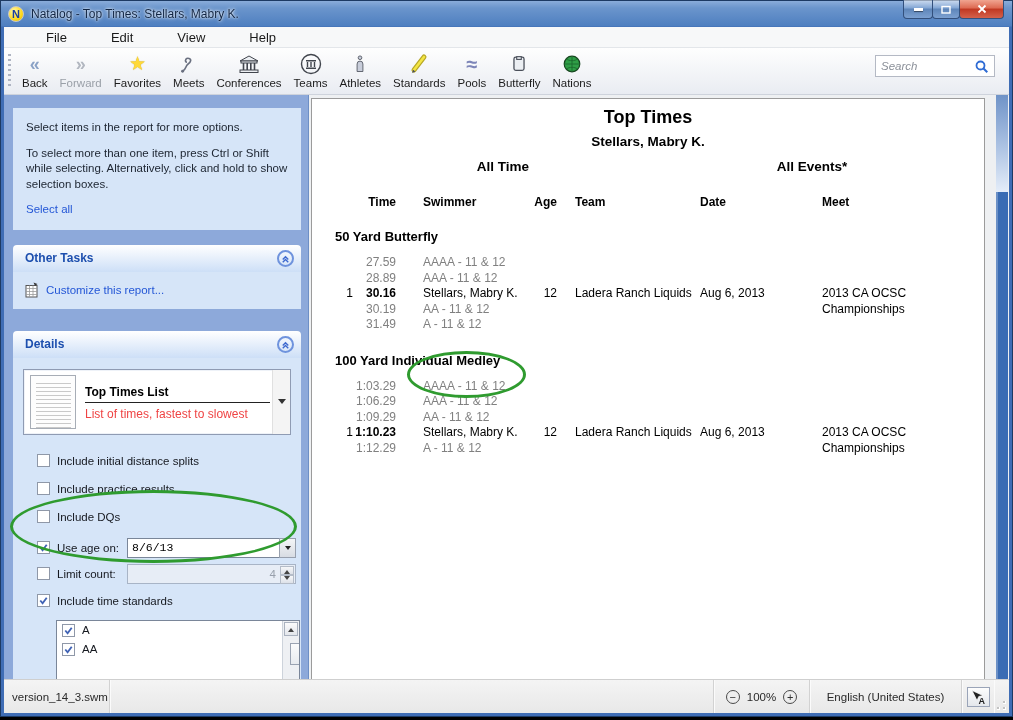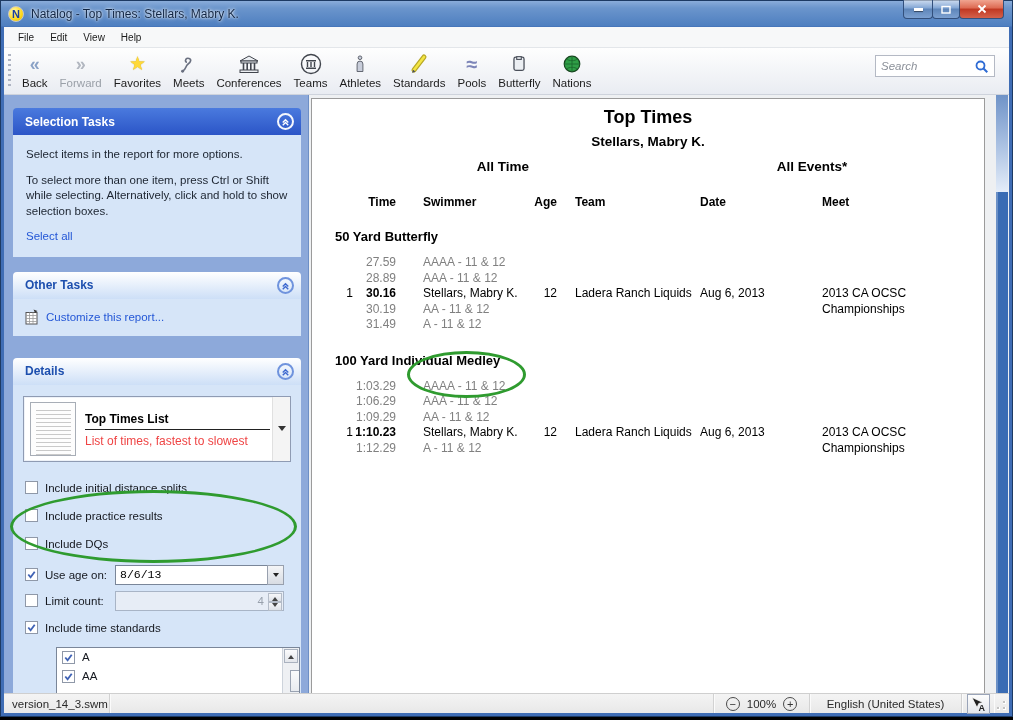--- a/index.html
+++ b/index.html
@@ -15,21 +15,21 @@
   .winbtns { position:absolute; top:0; right:9px; display:flex; }
   .wbtn { height:19px; border:1px solid #33507c; border-top:none; border-radius:0 0 4px 4px; margin-left:-1px;
     background:linear-gradient(180deg,rgba(255,255,255,.55),rgba(255,255,255,.15) 45%,rgba(60,90,130,.25) 50%,rgba(255,255,255,.2));
     display:flex; align-items:center; justify-content:center; }
   .wbtn.min { width:30px; } .wbtn.max { width:28px; }
   .wbtn.close { width:45px; background:linear-gradient(180deg,#f0a490,#dd6951 45%,#c03822 50%,#d4614b); }
   .minbar { width:9px; height:3px; background:#fff; box-shadow:0 1px 1px rgba(0,0,0,.5); }
   
   .chrome { margin:0 4px; height:686px; background:#fff; display:flex; flex-direction:column; }
   .menubar { height:21px; background:#f7f8f9; border-bottom:1px solid #e3e6ea; display:flex; align-items:center; padding-left:6px; }
-  .menuitem { font-size:10px; color:#1a1a1a; padding:2px 8px; }
+  .menuitem { font-size:13px; color:#1a1a1a; padding:2px 8px;margin-left:28px; }
   .toolbar { height:47px; background:linear-gradient(180deg,#fefefe,#e9ecf2); border-bottom:1px solid #ced3dc; position:relative;
     display:flex; align-items:flex-start; padding:3px 0 0 12px; }
   .grip { position:absolute; left:4px; top:6px; bottom:6px; width:3px;
     background:repeating-linear-gradient(180deg,#aeb4c2 0 2px,transparent 2px 5px); }
   .tbtn { display:flex; flex-direction:column; align-items:center; padding:0 6px; }
   .tbtn .ticon { height:25px; display:flex; align-items:center; justify-content:center; }
   .tbtn .tlabel { font-size:11.5px; color:#1c1c1c; line-height:14px; }
   .tbtn.disabled .tlabel { color:#9aa0a8; }
   .glyph-back { font-size:18px; font-weight:bold; color:#8aa2c6; line-height:20px; }
   .glyph-fwd { font-size:18px; font-weight:bold; color:#b2b7c0; line-height:20px; }
@@ -62,21 +62,21 @@
   .reportsel { margin:0 10px; background:#fff; border:1px solid #8f9bb3; height:66px; display:flex; align-items:stretch; box-shadow:inset 0 0 0 1px #eef2f8; }
   .thumb { width:46px; margin:5px 0 5px 6px; border:1px solid #a7adb6; background:#fdfdfd; 
     background-image:repeating-linear-gradient(180deg,transparent 0 3px,#c9c9c9 3px 4px); background-size:80% 100%; background-position:55% 4px; background-repeat:no-repeat; }
   .rs-mid { flex:1; padding:15px 0 0 9px; }
   .rs-name { font-size:12px; font-weight:bold; color:#000; border-bottom:1px solid #222; padding-bottom:3px; margin-right:2px; }
   .rs-desc { font-size:12px; color:#ef4444; margin-top:4px; }
   .rs-drop { width:18px; display:flex; align-items:center; justify-content:center; background:#f4f4f4; border-left:1px solid #e0e0e0; }
   .tri-down { width:0; height:0; border:4px solid transparent; border-top:5px solid #333; margin-top:4px; }
   .tri-up-s { width:0; height:0; border:3px solid transparent; border-bottom:4px solid #444; margin:0 auto; }
   .tri-down-s { width:0; height:0; border:3px solid transparent; border-top:4px solid #444; margin:0 auto; }
-  .optrow { display:flex; align-items:center; padding-left:12px; margin-top:8px; height:20px; }
+  .optrow { display:flex; align-items:center; padding-left:24px; margin-top:8px; height:20px; }
   .cb { width:13px; height:13px; background:#fff; border:1px solid #8f98a8; flex:none; display:flex; align-items:center; justify-content:center; }
   .cb svg { display:none; } .cb.checked svg { display:block; }
   .optlabel { margin-left:7px; color:#15181f; }
   .optlabel.w70 { width:70px; margin-left:7px; }
   .combo { display:flex; }
   .combo input { width:152px; height:20px; border:1px solid #7a8699; border-right:none; padding:0 4px; font-size:11.5px; font-family:Liberation Mono, monospace; outline:none; }
   .dropbtn { width:17px; height:20px; border:1px solid #98a0ae; background:linear-gradient(180deg,#f4f5f7,#d8dce3); display:flex; align-items:center; justify-content:center; }
   .dropbtn .tri-down { border-top-color:#222; margin-top:4px; border-width:3.5px; border-top-width:4.5px; }
   .limitbox { position:relative; width:169px; height:20px; border:1px solid #a8b4c6; background:#e7edf6; }
   .limitval { position:absolute; right:19px; top:3px; font-size:11.5px; color:#98a0ac; }
@@ -103,21 +103,21 @@
   .c1,.c2,.c4 { text-align:right; }
   .c3 { padding-left:27px; } .c5 { padding-left:18px; }
   .rrow.std { color:#808080; }
   .rrow.res { color:#000; } .rrow.res .c2 { font-weight:bold; }
   .esec { margin-top:20px; }
   .ehead { margin-left:23px; font-size:13px; font-weight:bold; color:#000; margin-bottom:11px; }
   .scrollstrip { position:absolute; right:1px; top:0; bottom:0; width:12px; }
   .scrollstrip .sthumb { position:absolute; top:0; height:97px; left:0; right:0; background:linear-gradient(180deg,#6f93c8,#aec4e4 55%,#e4edf9); }
   .scrollstrip .strack { position:absolute; top:97px; bottom:0; left:0; right:0; background:linear-gradient(90deg,#6b90c6 0 2px,#3a6cb4 2px); }
   
-  .statusbar { height:20px; background:linear-gradient(180deg,#f4f4f4,#e8e8e8); border-top:1px solid #cfcfcf; display:flex; align-items:center; font-size:11.5px; color:#2a2a2a; }
+  .statusbar { height:34px; background:linear-gradient(180deg,#f4f4f4,#e8e8e8); border-top:1px solid #cfcfcf; display:flex; align-items:center; font-size:11.5px; color:#2a2a2a; }
   .scell { height:100%; display:flex; align-items:center; border-right:1px solid #d2d2d2; box-shadow:1px 0 0 #fbfbfb; }
   .scell.file { width:106px; padding-left:8px; }
   .scell.fill { flex:1; border-right:1px solid #d2d2d2; }
   .scell.zoomc { width:96px; justify-content:center; gap:7px; }
   .scell.lang { width:152px; justify-content:center; }
   .scell.kbd { width:32px; justify-content:center; border-right:none; }
   .zoomcirc { width:14px; height:14px; border:1px solid #4a4a4a; border-radius:50%; font-size:11px; line-height:12px; text-align:center; color:#333; }
   .kbtn { width:23px; height:20px; border:1px solid #9aa4b8; background:linear-gradient(180deg,#fdfdfd,#e4e7ec); display:flex; align-items:center; justify-content:center; }
   .sgrip { width:15px; height:100%; position:relative; }
   .sgrip i { position:absolute; width:3px; height:3px; background:#c2c2c2; box-shadow:-1px -1px 0 #fff inset; }
@@ -250,28 +250,20 @@
             <circle cx="6.5" cy="6.5" r="4" fill="none" stroke="#2e6bd4" stroke-width="1.8"></circle>
             <path d="M9.5 9.5l3.8 3.8" stroke="#2e6bd4" stroke-width="2"></path>
           </svg>
       </div>
     </div>
 
     <div class="content">
       <div class="sidebar">
 
         <div class="panel">
-          <div class="phead dark">
-            <span class="ptitle">Selection Tasks</span>
-            <span class="chev w">
-                <svg width="11" height="11" viewBox="0 0 12 12">
-                  <path d="M3 7l3-3 3 3M3 10l3-3 3 3" fill="none" stroke="currentColor" stroke-width="1.5"></path>
-                </svg>
-              </span>
-          </div>
           <div class="pbody st-body">
             <p>Select items in the report for more options.</p>
             <p>To select more than one item, press Ctrl or Shift while selecting. Alternatively, click and hold to show selection boxes.</p>
             <a class="link" href="#">Select all</a>
           </div>
         </div>
 
         <div class="panel" style="margin-top:15px">
           <div class="phead light">
             <span class="ptitle">Other Tasks</span>

